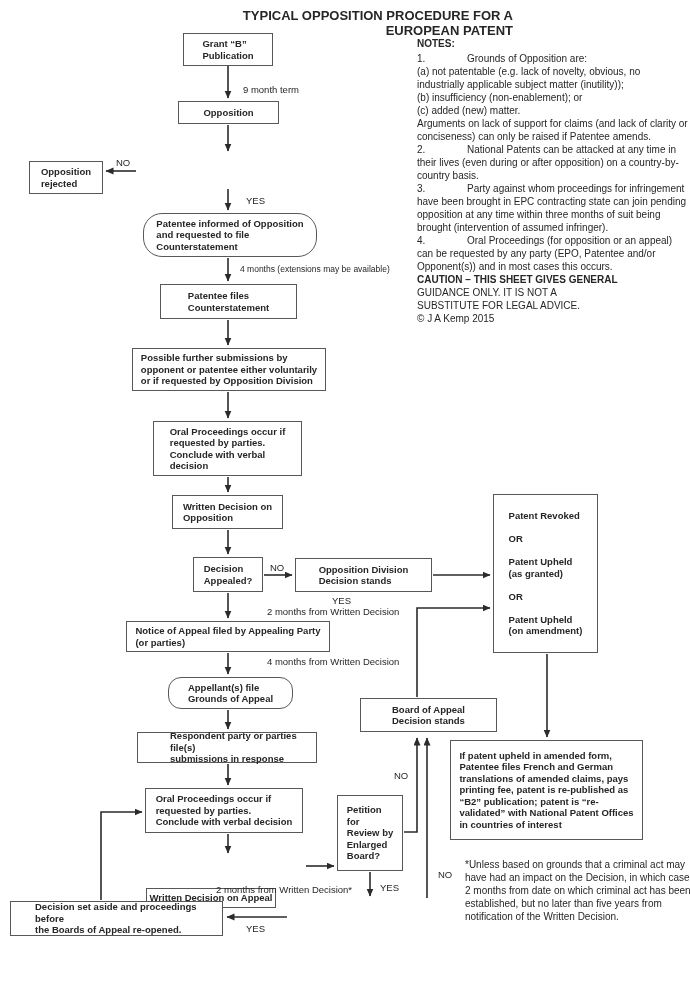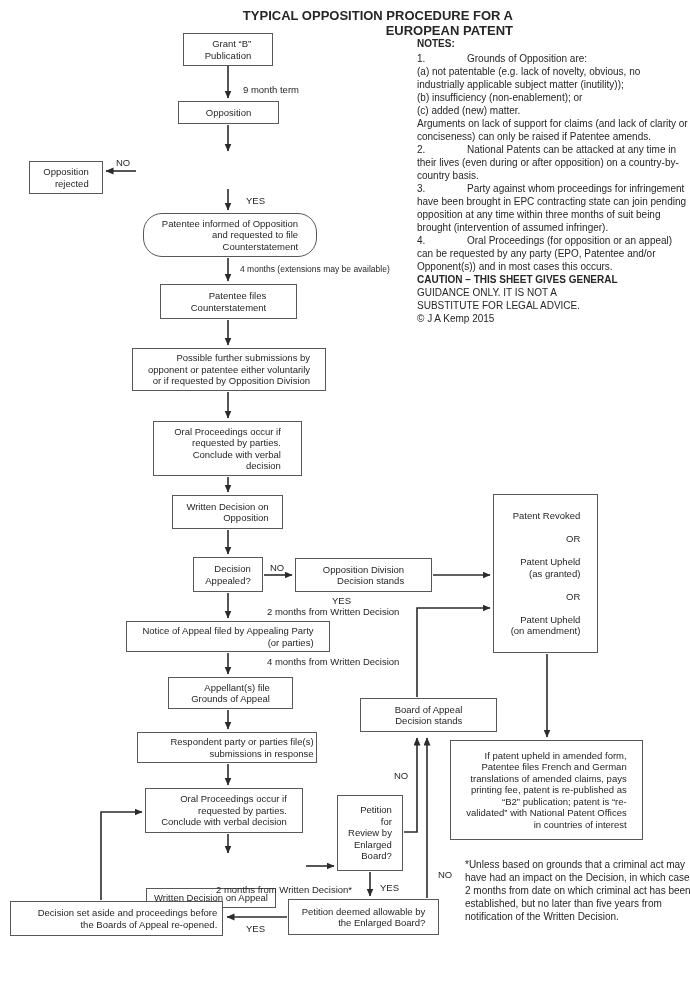--- a/index.html
+++ b/index.html
@@ -1,21 +1,21 @@
 <!DOCTYPE html>
 <html><head>
 <meta charset="utf-8">
 <style>
   html,body{margin:0;padding:0;background:#fff;}
   #page{position:relative;width:690px;height:1005px;background:#ffffff;
         font-family:"Liberation Sans","DejaVu Sans",sans-serif;color:#262626;overflow:hidden;}
   #edges{position:absolute;left:0;top:0;width:690px;height:1005px;}
   .node{position:absolute;border:1.5px solid #58585a;background:#fff;
-        display:flex;align-items:center;justify-content:center;text-align:right;
-        font-size:9.5px;line-height:11.5px;white-space:pre-line;padding:1px 2px;box-sizing:border-box;}
+        display:flex;align-items:center;justify-content:center;text-align:left;
+        font-size:9.5px;line-height:11.5px;white-space:pre-line;padding:1px 2px;box-sizing:border-box;font-weight:bold;}
   .elabel{position:absolute;font-size:9.5px;line-height:11px;white-space:nowrap;}
   .elabel.small{font-size:8.5px;}
   #title{position:absolute;left:168px;top:8px;width:345px;text-align:right;
          font-weight:bold;font-size:13px;}
   #notes{position:absolute;left:409px;top:37px;width:279px;font-size:10px;line-height:13px;}
   #notes .nhead{font-weight:bold;margin:0 0 2px 0;}
   #notes p{margin:0;padding-left:8px;}
   .num{display:inline-block;width:50px;vertical-align:top;}
   .sub{margin-left:50px;width:226px;}
   .mb-a{margin-bottom:9px;} .mb-b{margin-bottom:4px;} .mb-c{margin-bottom:12px;}
@@ -95,37 +95,35 @@
 
 Patent Upheld
 (as granted)
 
 OR
 
 Patent Upheld
 (on amendment)</div>
   <div class="node" style="left:126px;top:621px;width:204px;height:31px;">Notice of Appeal filed by Appealing Party
 (or parties)</div>
-  <div class="node" style="left:168px;top:677px;width:125px;height:32px;">Appellant(s) file
+  <div class="node" style="left:168px;top:677px;width:125px;height:32px;border-radius:13px;">Appellant(s) file
 Grounds of Appeal</div>
   <div class="node" style="left:137px;top:732px;width:180px;height:31px;padding-left:32px;">Respondent party or parties file(s)
 submissions in response</div>
   <div class="node" style="left:360px;top:698px;width:137px;height:34px;">Board of Appeal
 Decision stands</div>
   <div class="node" style="left:145px;top:788px;width:158px;height:45px;">Oral Proceedings occur if
 requested by parties.
 Conclude with verbal decision</div>
   <div class="node" style="left:146px;top:888px;width:130px;height:20px;">Written Decision on Appeal</div>
   <div class="node" style="left:337px;top:795px;width:66px;height:76px;">Petition
 for
 Review by
 Enlarged
 Board?</div>
-  <div class="node" style="left:288px;top:899px;width:151px;height:36px;">Petition deemed allowable by
-the Enlarged Board?</div>
   <div class="node" style="left:10px;top:901px;width:213px;height:35px;padding-left:24px;">Decision set aside and proceedings before
 the Boards of Appeal re-opened.</div>
   <div class="node" style="left:450px;top:740px;width:193px;height:100px;">If patent upheld in amended form,
 Patentee files French and German
 translations of amended claims, pays
 printing fee, patent is re-published as
 “B2” publication; patent is “re-
 validated” with National Patent Offices
 in countries of interest</div>
 

